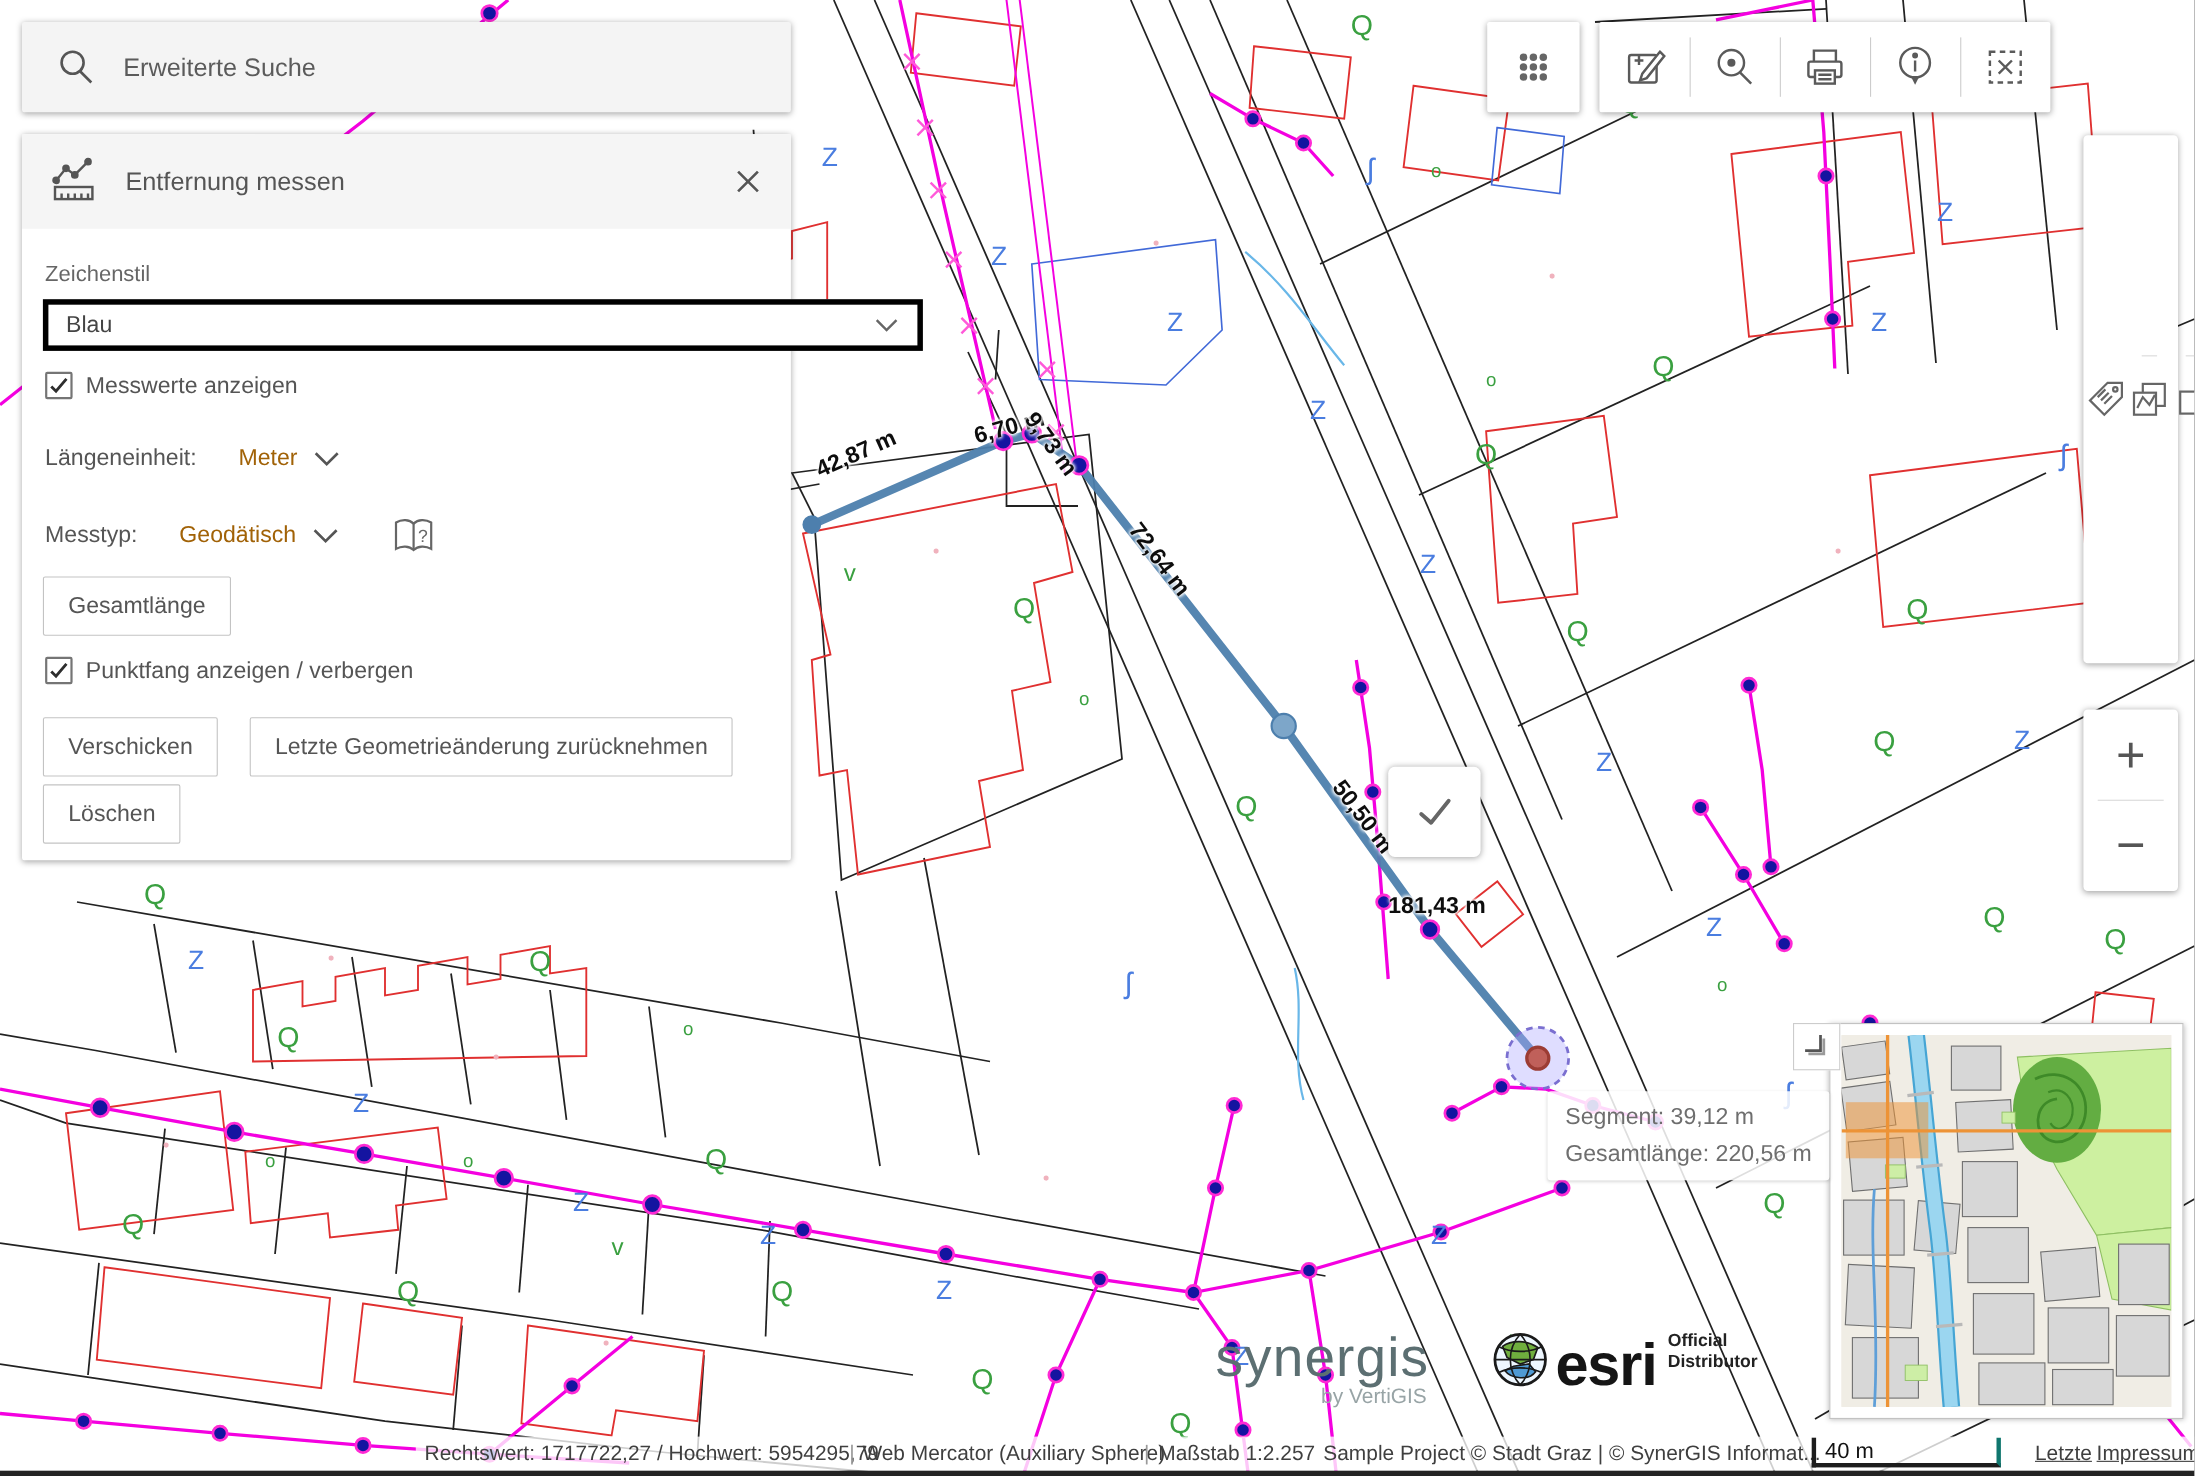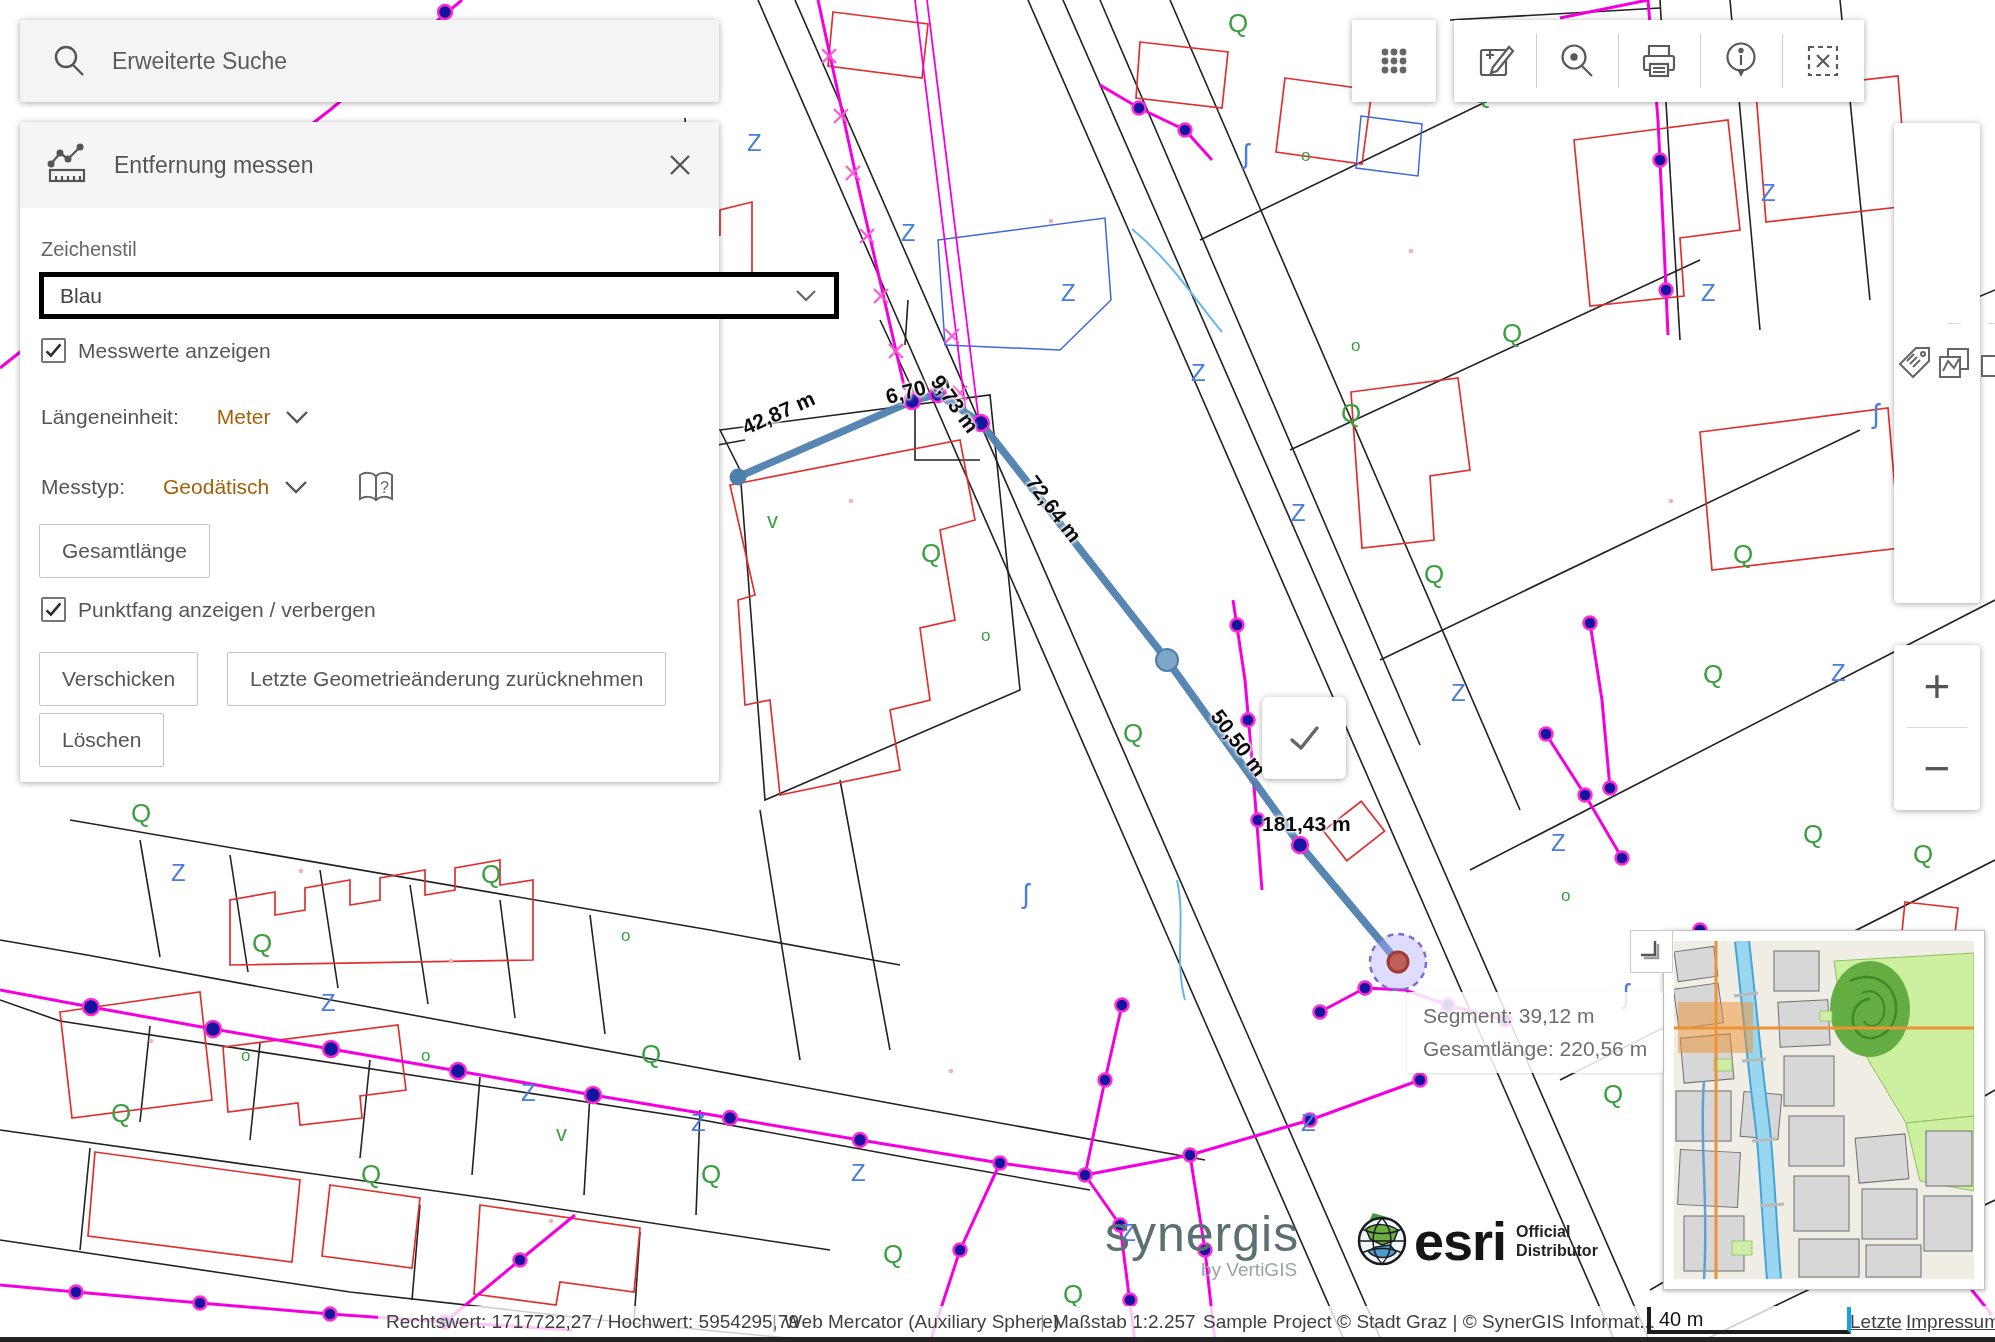--- a/index.html
+++ b/index.html
@@ -74,32 +74,32 @@
   .minimap{left:1663px;top:930px;width:322px;height:360px;background:#fff;border:1px solid #c2c2c2;
            box-sizing:border-box;box-shadow:0 1px 5px rgba(0,0,0,.3);z-index:20;}
   .minimap-inner{position:absolute;left:10px;top:10px;width:300px;height:338px;overflow:hidden;background:#efece4;}
   .mm-collapse{left:1630px;top:930px;width:43px;height:43px;background:#fff;border:1px solid #ccc;
                box-sizing:border-box;display:flex;align-items:center;justify-content:center;z-index:21;cursor:pointer;}
 
   
   .synergis{left:1105px;top:1205px;z-index:15;}
   .synergis .word{font-size:50px;color:#5c6f72;letter-spacing:1px;}
   .synergis .sub{font-size:19px;color:#98a4a6;margin:-4px 0 0 96px;}
-  .esri{left:1356px;top:1210px;display:flex;align-items:center;z-index:15;}
+  .esri{left:1356px;top:1210px;display:flex;z-index:15;}
   .esri .word{font-size:54px;font-weight:bold;color:#151515;margin-left:6px;letter-spacing:-1px;}
   .esri .subs{margin-left:10px;font-size:16px;font-weight:bold;color:#222;line-height:1.2;}
 
   
   .statusband{left:378px;top:1306px;width:1617px;height:31px;background:rgba(255,255,255,.78);z-index:40;}
   .statusband span{position:absolute;top:5px;font-size:19px;color:#3f3f3f;white-space:nowrap;}
   .statusband .sep{color:#9a9a9a;}
   .statusband a{color:#3f3f3f;text-decoration:underline;cursor:pointer;}
   .blackstrip{left:0;top:1337px;width:1995px;height:5px;background:#242424;z-index:41;}
-  .scalebar{left:1647px;top:1307px;width:204px;height:27px;border-left:4px solid #1d1d1d;
-            border-right:4px solid #0ea5e9;border-bottom:4px solid #1d1d1d;box-sizing:border-box;z-index:42;}
+  .scalebar{left:1647px;top:1307px;width:172px;height:27px;border-left:4px solid #1d1d1d;
+            border-right:4px solid #0f766e;border-bottom:4px solid #1d1d1d;box-sizing:border-box;z-index:42;}
   .scalebar .sb-label{position:absolute;left:8px;top:1px;font-size:20px;color:#111;}
 </style>
 </head>
 <body>
 
 <div class="stage">
 
   <svg class="abs" width="1995" height="1342" viewBox="0 0 1995 1342" style="left:0;top:0">
 
     <g stroke="#222" stroke-width="1.6" fill="none">

